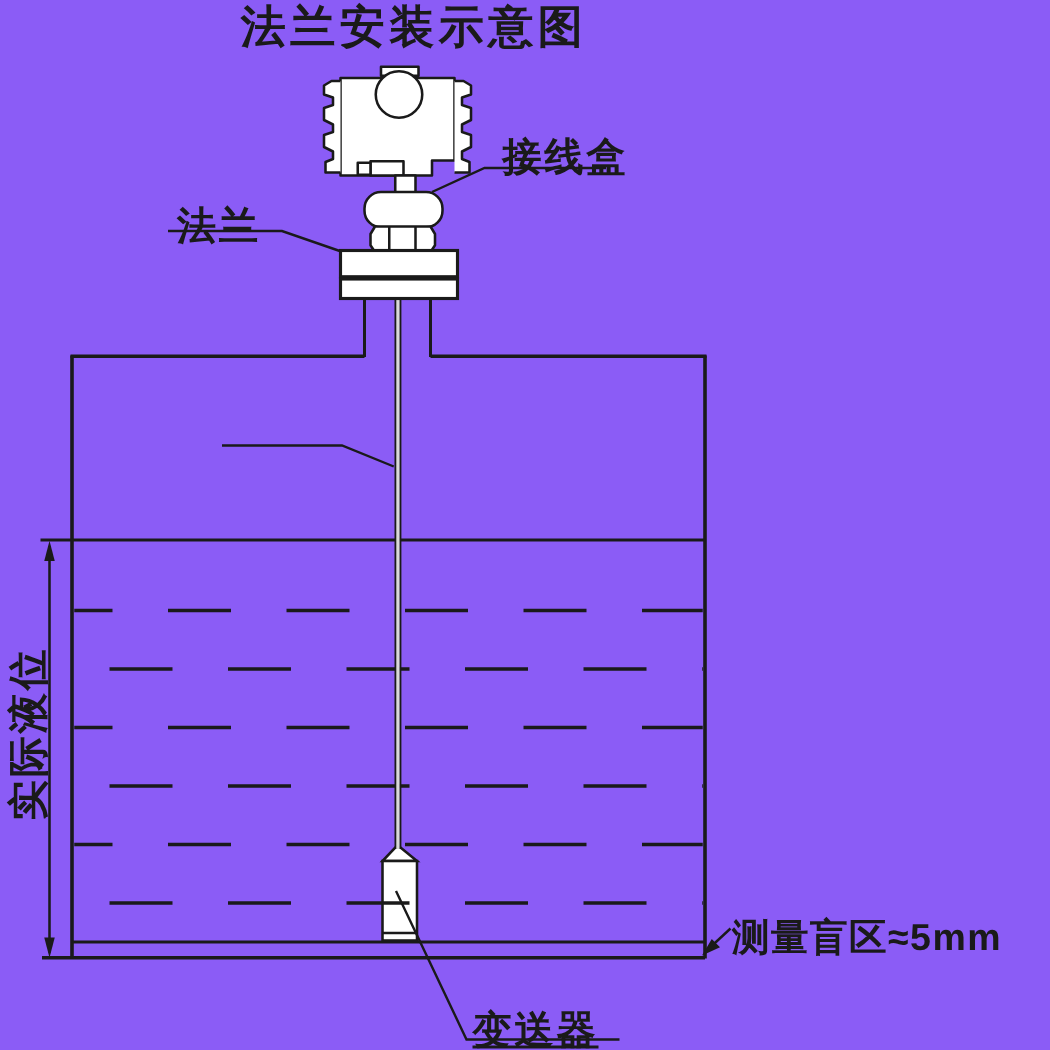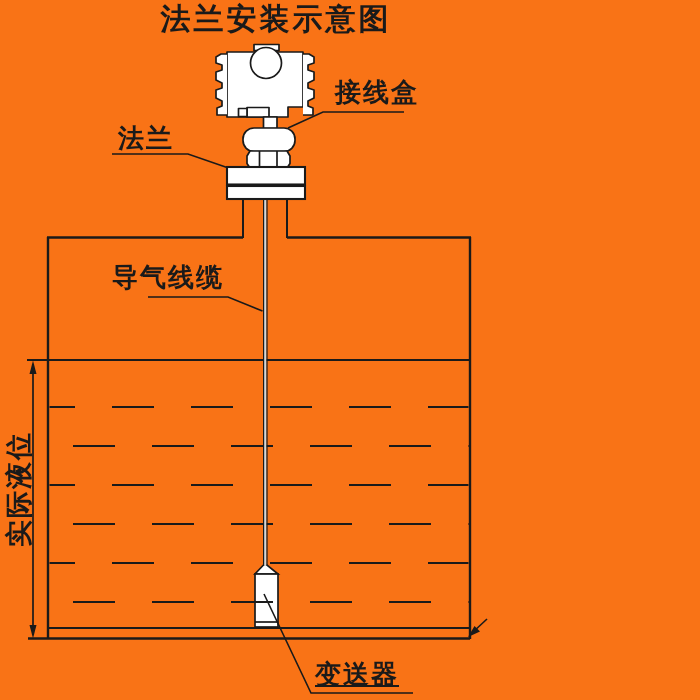--- a/index.html
+++ b/index.html
@@ -1,26 +1,26 @@
 <!DOCTYPE html>
 <html><head>
 <meta charset="utf-8">
 <style>
   html,body{margin:0;padding:0;background:#ffffff;}
   .stage{
-    position:relative;width:700px;height:700px;background:#f97316;overflow:hidden;
+    position:relative;width:700px;height:700px;background:#8b5cf6;overflow:hidden;
     font-family:"Liberation Sans", sans-serif;color:#1a1a1a;
   }
   .stage svg{position:absolute;left:0;top:0;}
   .lbl{
     position:absolute;color:#1a1a1a;font-weight:600;line-height:1.1;
     white-space:nowrap;font-family:"Liberation Sans", sans-serif;
   }
   .title{font-size:30px;letter-spacing:3px;text-align:center;width:280px;}
-  .callout{font-size:26px;letter-spacing:2px;}
+  .callout{font-size:26px;letter-spacing:2px;margin-top:12px;}
   .vertical{
     font-size:27px;letter-spacing:2px;text-align:center;width:170px;height:32px;
     transform:rotate(-90deg);transform-origin:center center;
   }
 </style>
 </head>
 <body>
 
 <div class="stage">
 
@@ -112,19 +112,19 @@
       <polygon points="468,637 474.5,626 480,631.5" fill="#1a1a1a" stroke="none"></polygon>
     </g>
   </svg>
 
   <div class="lbl title" style="left:136px;top:2px;">法兰安装示意图</div>
 
   <div class="lbl callout" style="left:335px;top:78px;">接线盒</div>
 
   <div class="lbl callout" style="left:118px;top:124px;text-align:center;">法兰</div>
 
-  <div class="lbl callout" style="left:112px;top:263px;">导气线缆</div>
 
   <div class="lbl vertical" style="left:-64px;top:473px;">实际液位</div>
 
+  <div class="lbl callout" style="left:488px;top:600px;font-size:25px;letter-spacing:1px;">测量盲区≈5mm</div>
 
   <div class="lbl callout" style="left:315px;top:660px;text-decoration:underline;">变送器</div>
 </div>
 
 </body></html>

